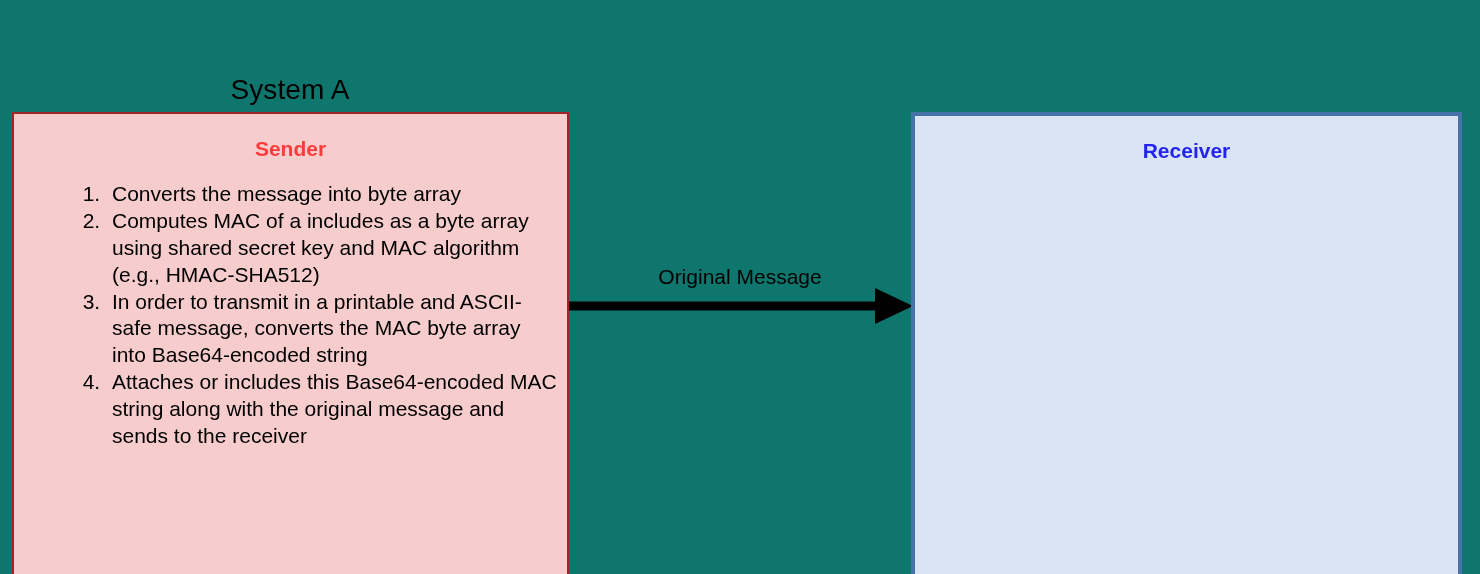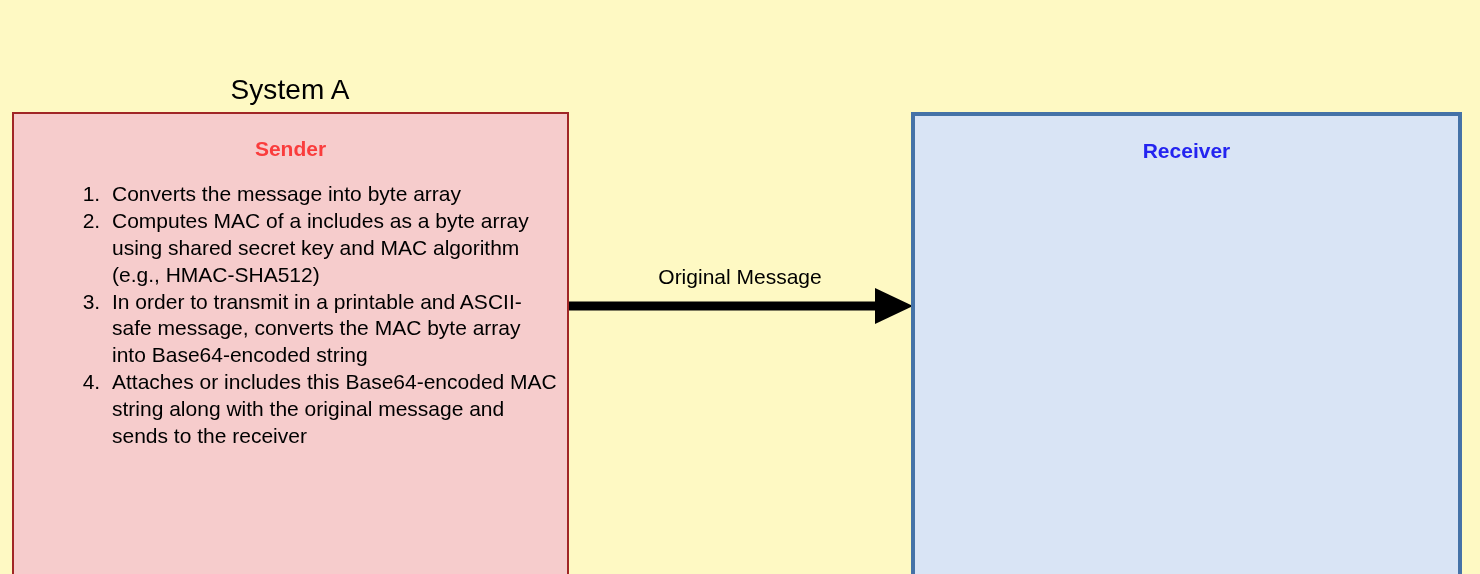--- a/index.html
+++ b/index.html
@@ -8,21 +8,21 @@
     background: #ffffff;
   }
   body {
     font-family: "Liberation Sans", sans-serif;
     -webkit-font-smoothing: antialiased;
   }
   #canvas {
     position: relative;
     width: 1480px;
     height: 574px;
-    background: #fef9c3;
+    background: #0f766e;
     overflow: hidden;
   }
 
   
   .sys-title {
     position: absolute;
     font-size: 28px;
     font-weight: 400;
     color: #000000;
     text-align: center;

